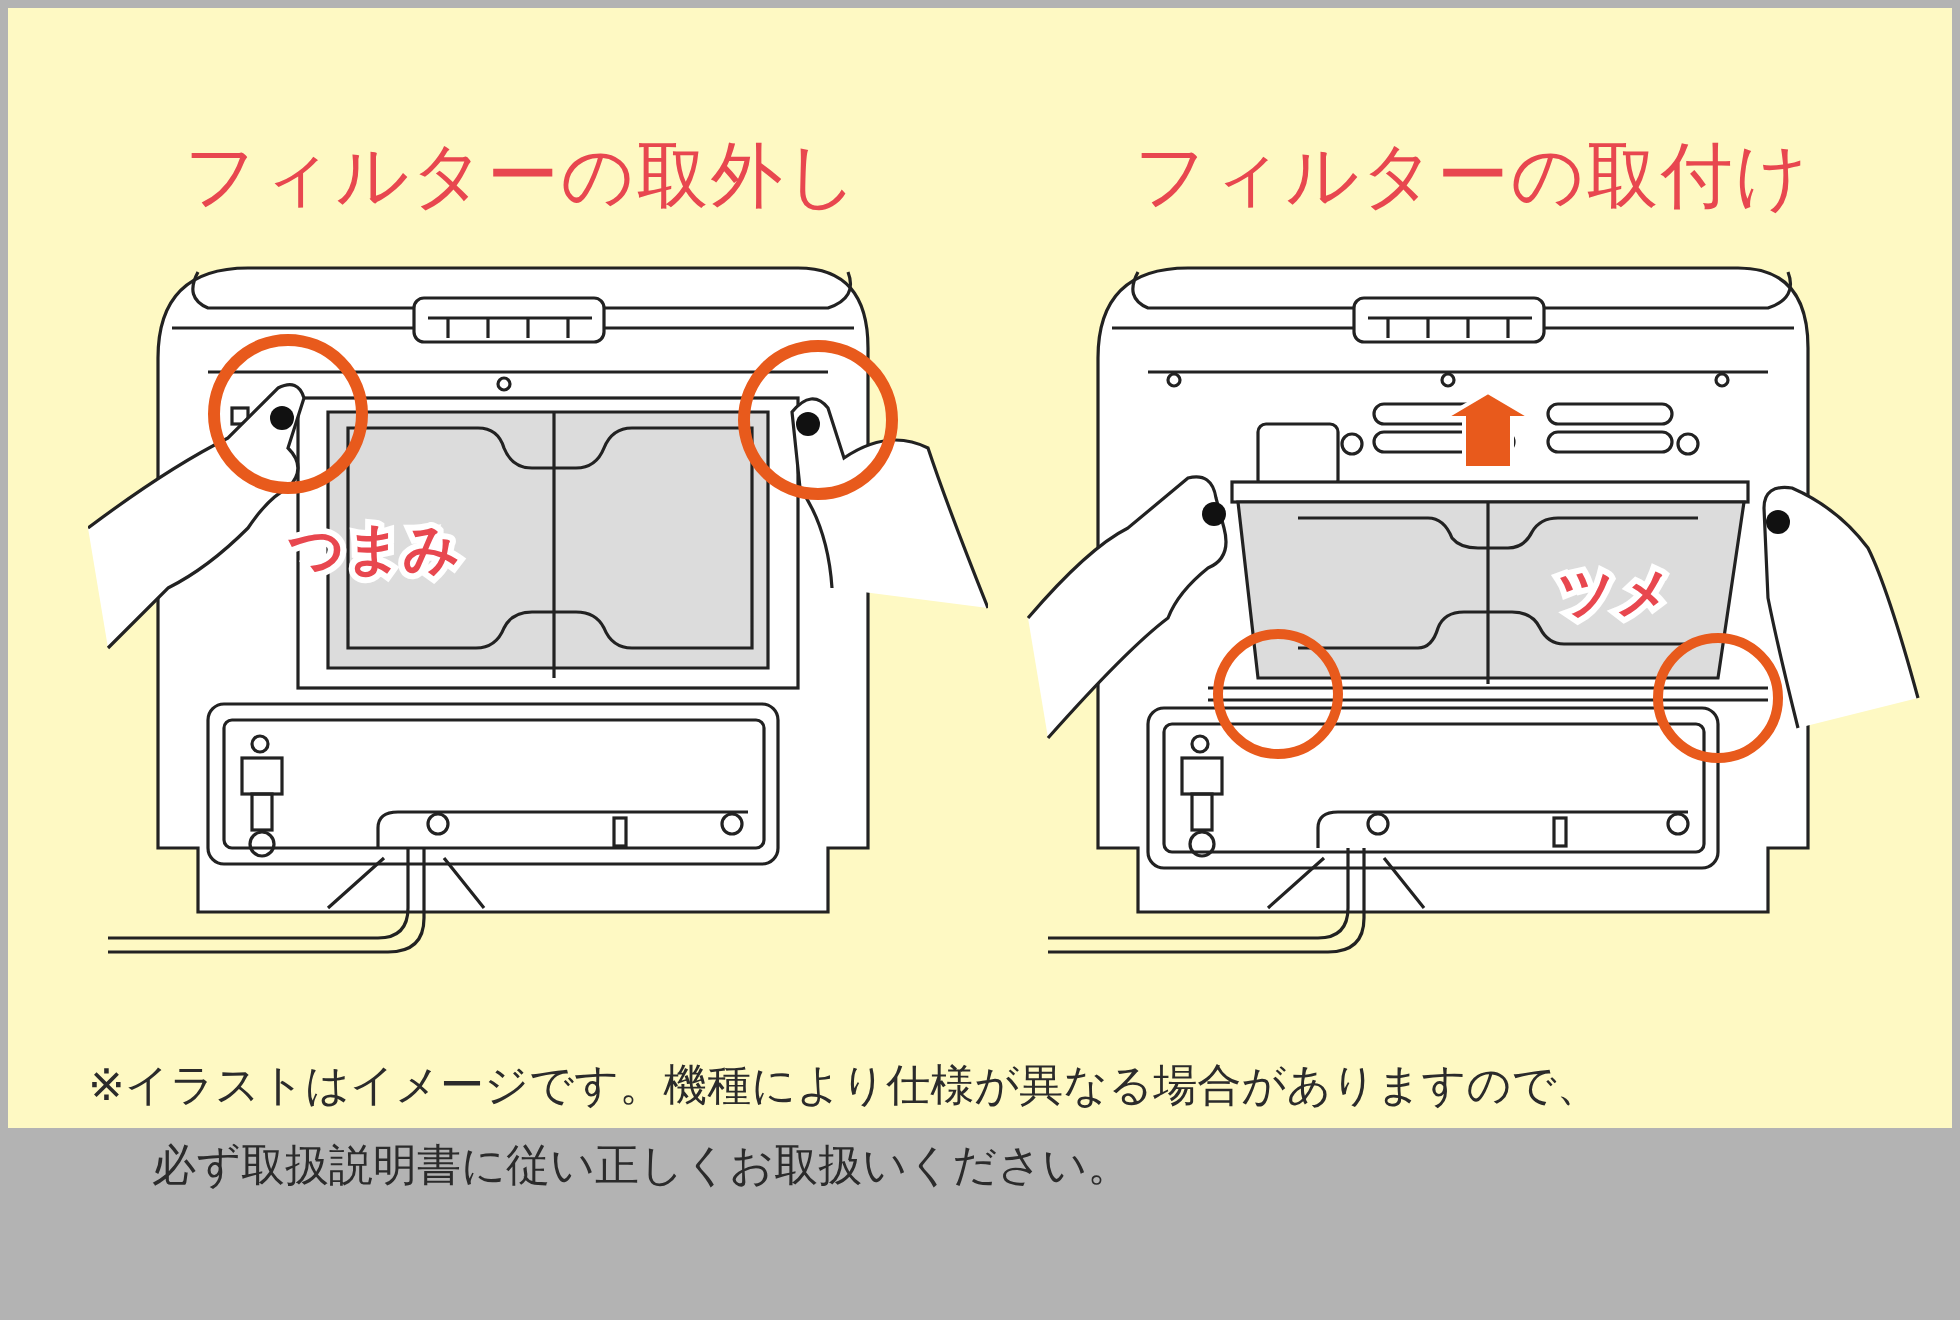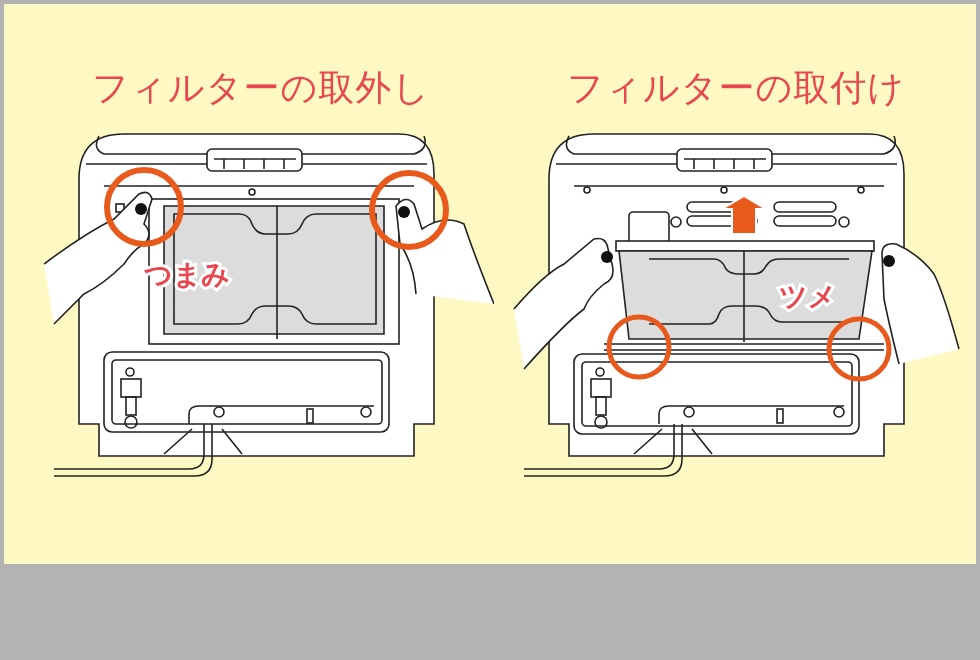--- a/index.html
+++ b/index.html
@@ -145,13 +145,17 @@
       <path d="M455,225 Q440,170 430,150 Q415,130 392,120 Q378,118 378,130 L380,175 Q385,200 395,240"></path>
     </g>
     <circle cx="103" cy="133" r="6" fill="#111"></circle>
     <circle cx="385" cy="137" r="6" fill="#111"></circle>
 
     <circle cx="135" cy="223" r="30" fill="none" stroke="#e85a1c" stroke-width="5"></circle>
     <circle cx="355" cy="225" r="30" fill="none" stroke="#e85a1c" stroke-width="5"></circle>
     <text class="label-text" x="275" y="182">ツメ</text>
   </svg>
 
+  <div class="note">
+    <span>※イラストはイメージです。機種により仕様が異なる場合がありますので、</span>
+    <span class="line2">必ず取扱説明書に従い正しくお取扱いください。</span>
+  </div>
 </div>
 
 </body></html>

